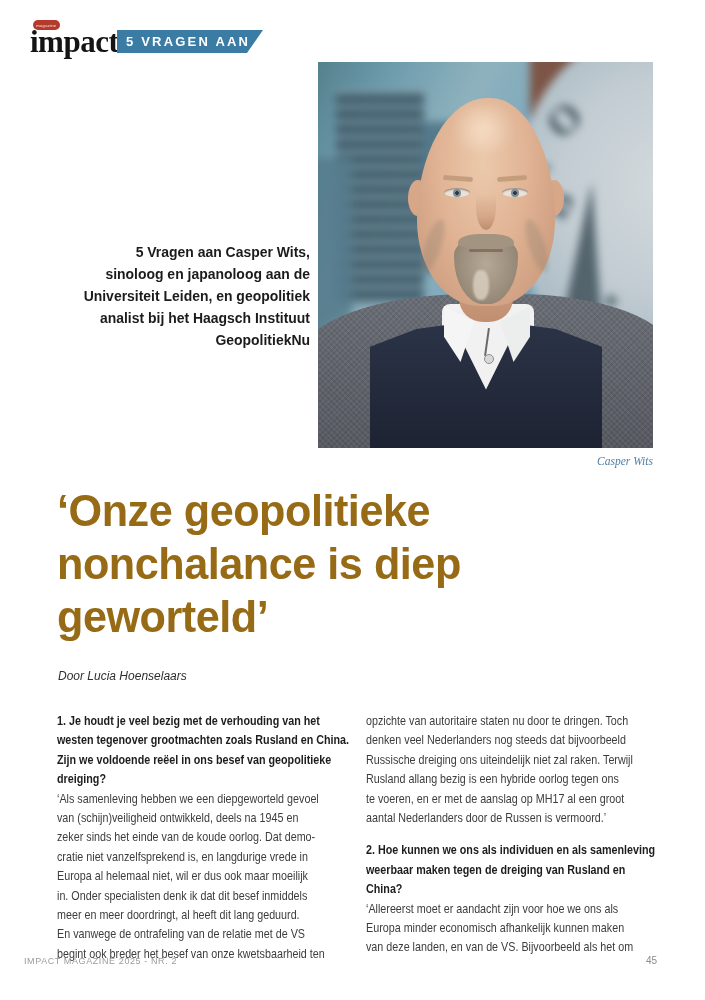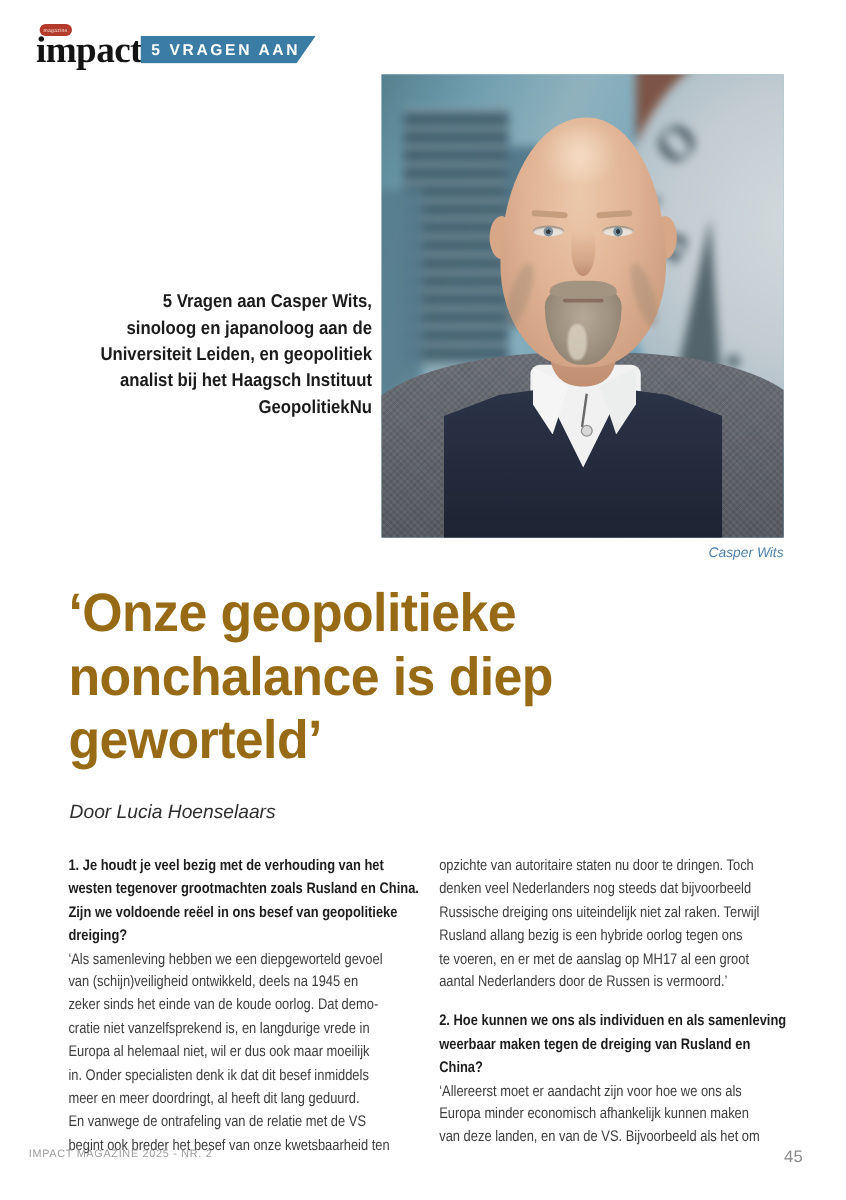--- a/index.html
+++ b/index.html
@@ -85,40 +85,40 @@
   .goatee{position:absolute;left:37px;top:140px;width:64px;height:66px;
           border-radius:38% 38% 46% 46% / 26% 26% 72% 72%;
           background:radial-gradient(ellipse at 50% 40%,#b5a897 0%,#9c8f7d 55%,#857867 100%);}
   .goatee-light{position:absolute;left:56px;top:172px;width:16px;height:30px;border-radius:45%;
                 background:#d9cfbf;filter:blur(1px);opacity:.85;}
   .stache{position:absolute;left:41px;top:136px;width:56px;height:15px;background:#a39482;
           border-radius:45% 45% 60% 60% / 70% 70% 40% 40%;}
   .mouth{position:absolute;left:52px;top:151px;width:34px;height:3px;border-radius:2px;
          background:rgba(110,75,60,.55);}
 
-  .caption{position:absolute;right:52px;top:455px;font-style:italic;font-size:11.5px;color:#4d80a8;}
+  .caption{position:absolute;right:52px;top:455px;font-style:italic;font-size:11.5px;color:#4d80a8;font-family:Liberation Serif, serif;}
 
   
   .intro{position:absolute;left:10px;top:241px;width:300px;text-align:right;font-weight:bold;
          font-size:15.5px;line-height:22px;color:#1b1b1b;transform:scaleX(0.9);transform-origin:100% 0;}
   .headline{position:absolute;left:57px;top:484px;margin:0;font-size:45px;line-height:53px;
             font-weight:bold;letter-spacing:-0.5px;color:#976b15;transform:scaleX(0.96);transform-origin:0 0;}
-  .byline{position:absolute;left:58px;top:669px;font-style:italic;font-size:16px;color:#2e2e2e;}
+  .byline{position:absolute;left:58px;top:669px;font-style:italic;font-size:12px;color:#2e2e2e;}
 
   .col{position:absolute;top:711px;width:346px;font-size:12.8px;line-height:19.4px;
        transform:scaleX(0.84);transform-origin:0 0;}
   .col1{left:57px;} .col2{left:366px;}
   .col .q{font-weight:bold;color:#1d1d1d;}
   .col .a{color:#3c3c3c;}
   .col .q2{margin-top:13px;}
   .col div div{white-space:nowrap;}
 
   
   .f-left{position:absolute;left:24px;top:956px;font-size:9px;letter-spacing:.6px;color:#9b9b9b;}
-  .f-right{position:absolute;right:36px;top:955px;font-size:14px;color:#8a8a8a;}
+  .f-right{position:absolute;right:48px;top:955px;font-size:10px;color:#8a8a8a;}
 </style>
 </head>
 <body>
 
 <div class="page">
 
   <div class="logo">
     <span class="badge">
       <span class="badge-txt">magazine</span>
     </span>

